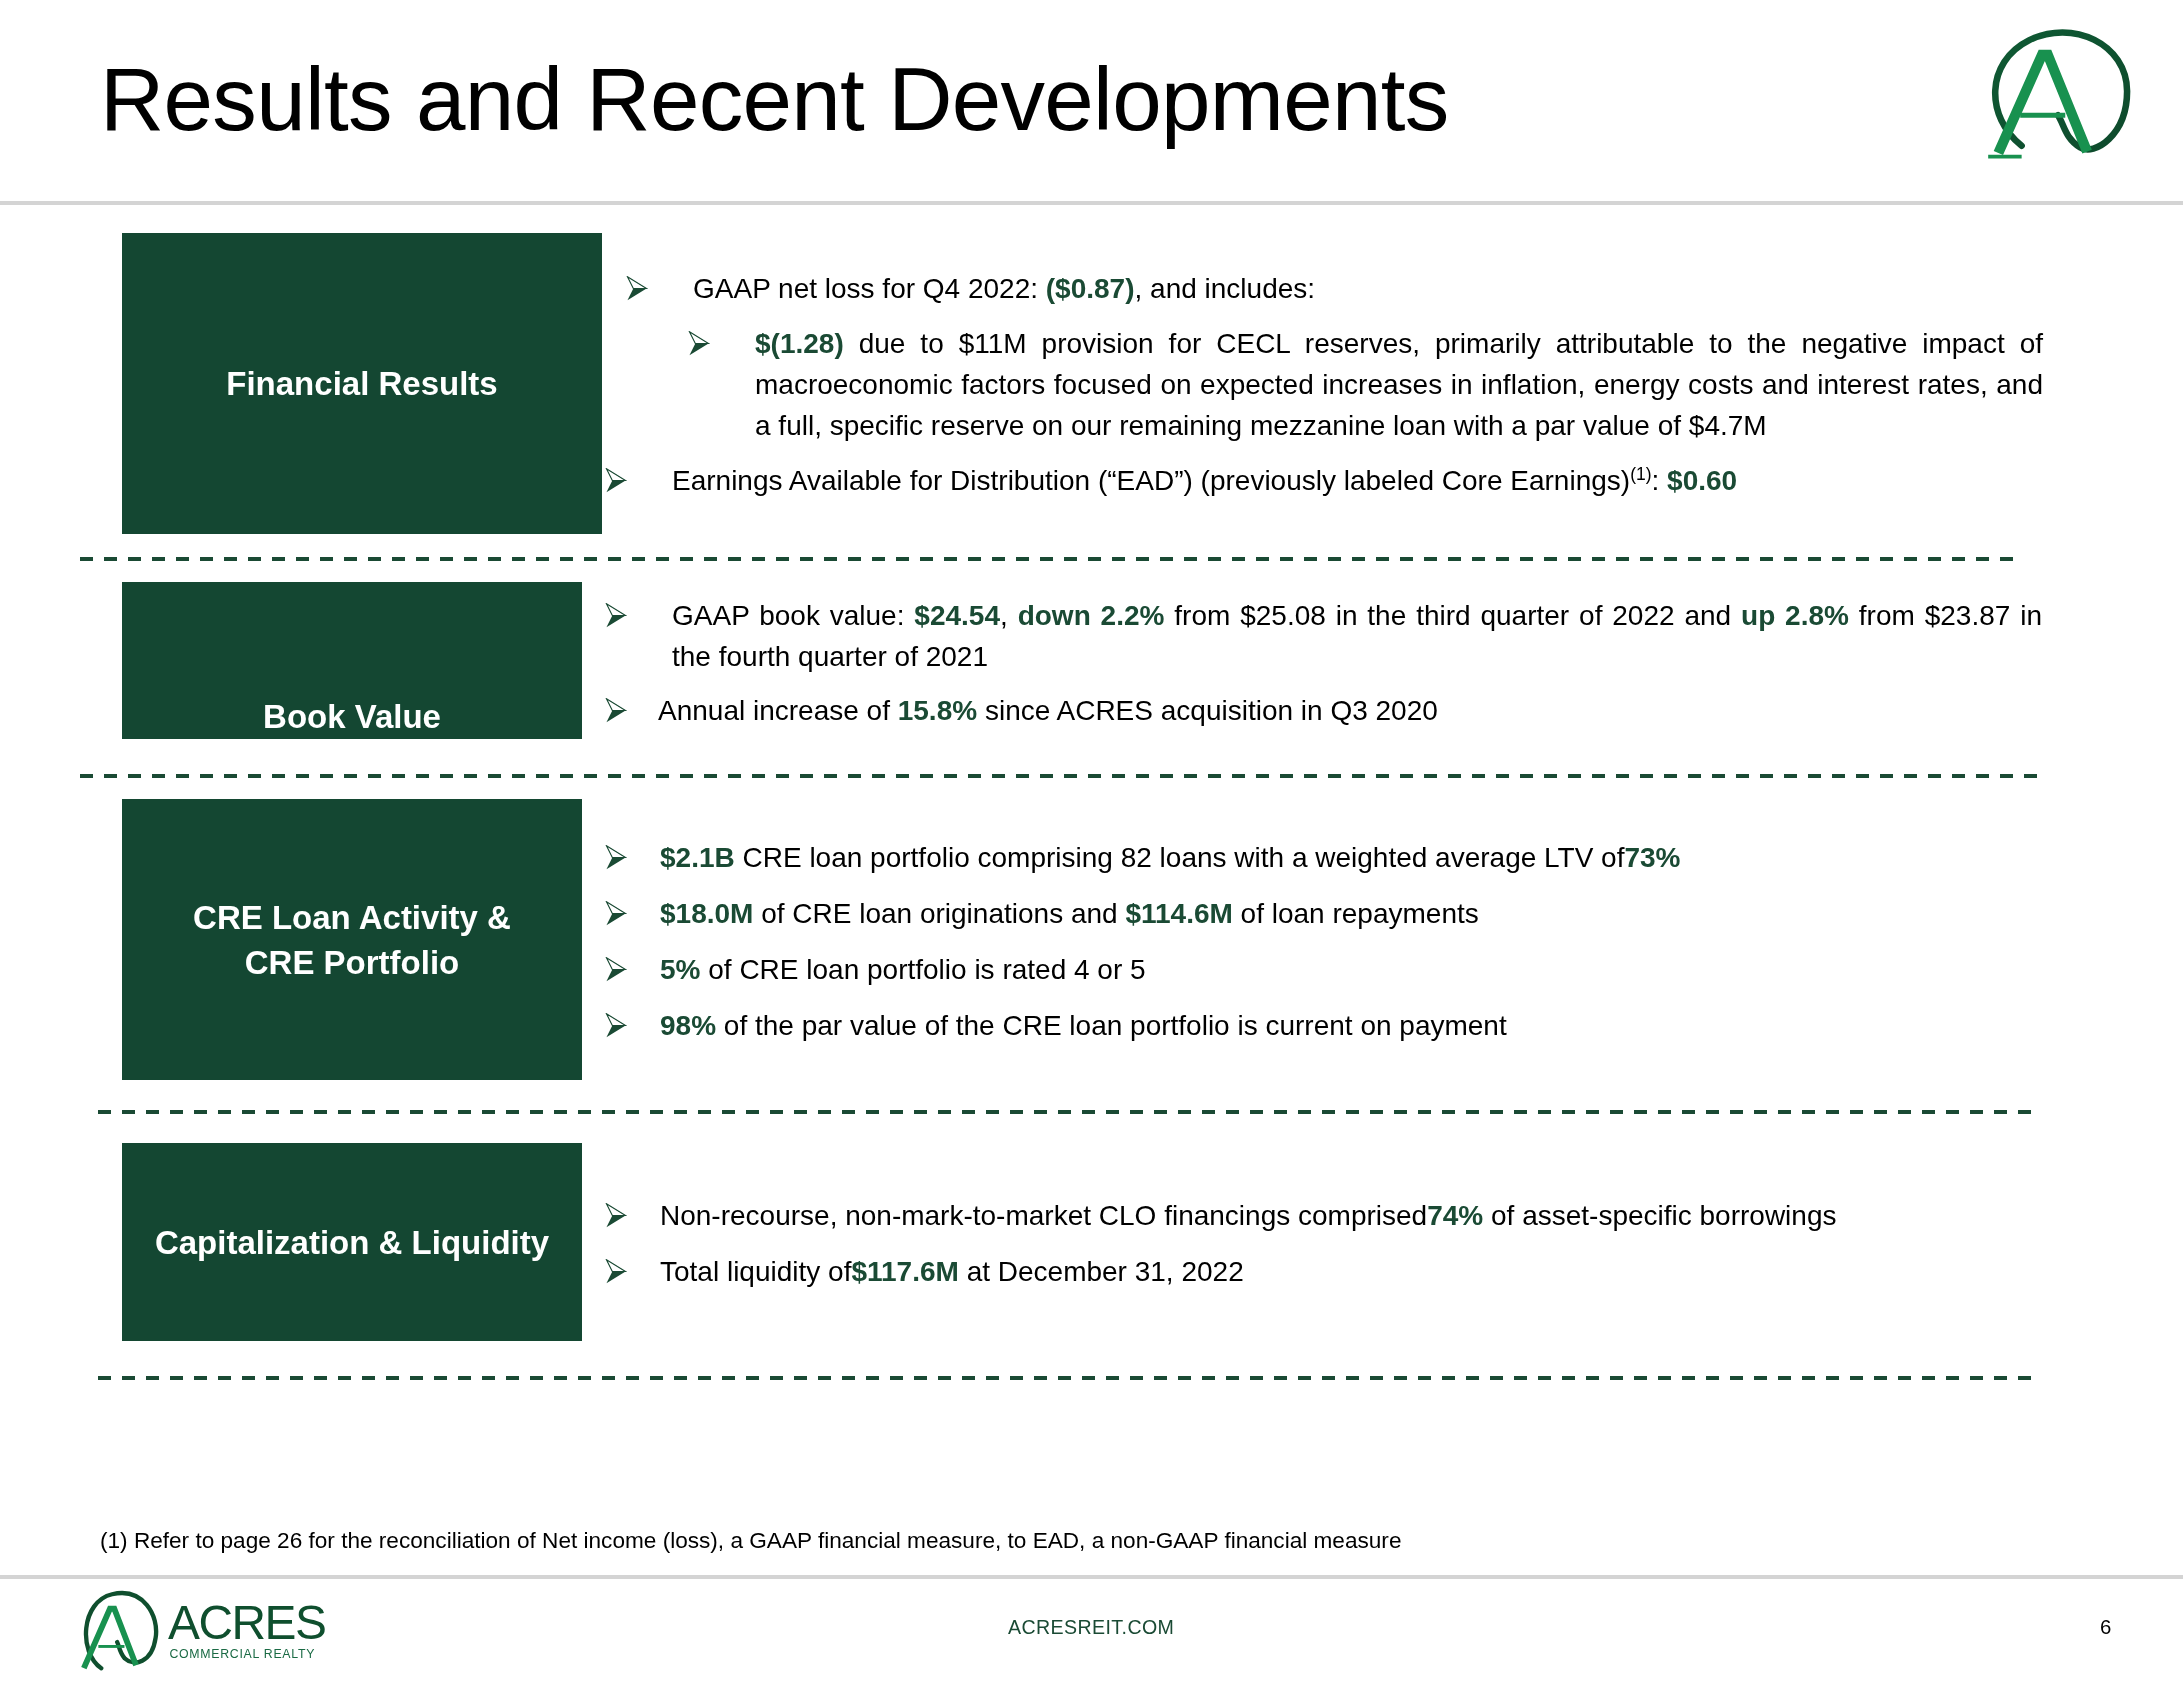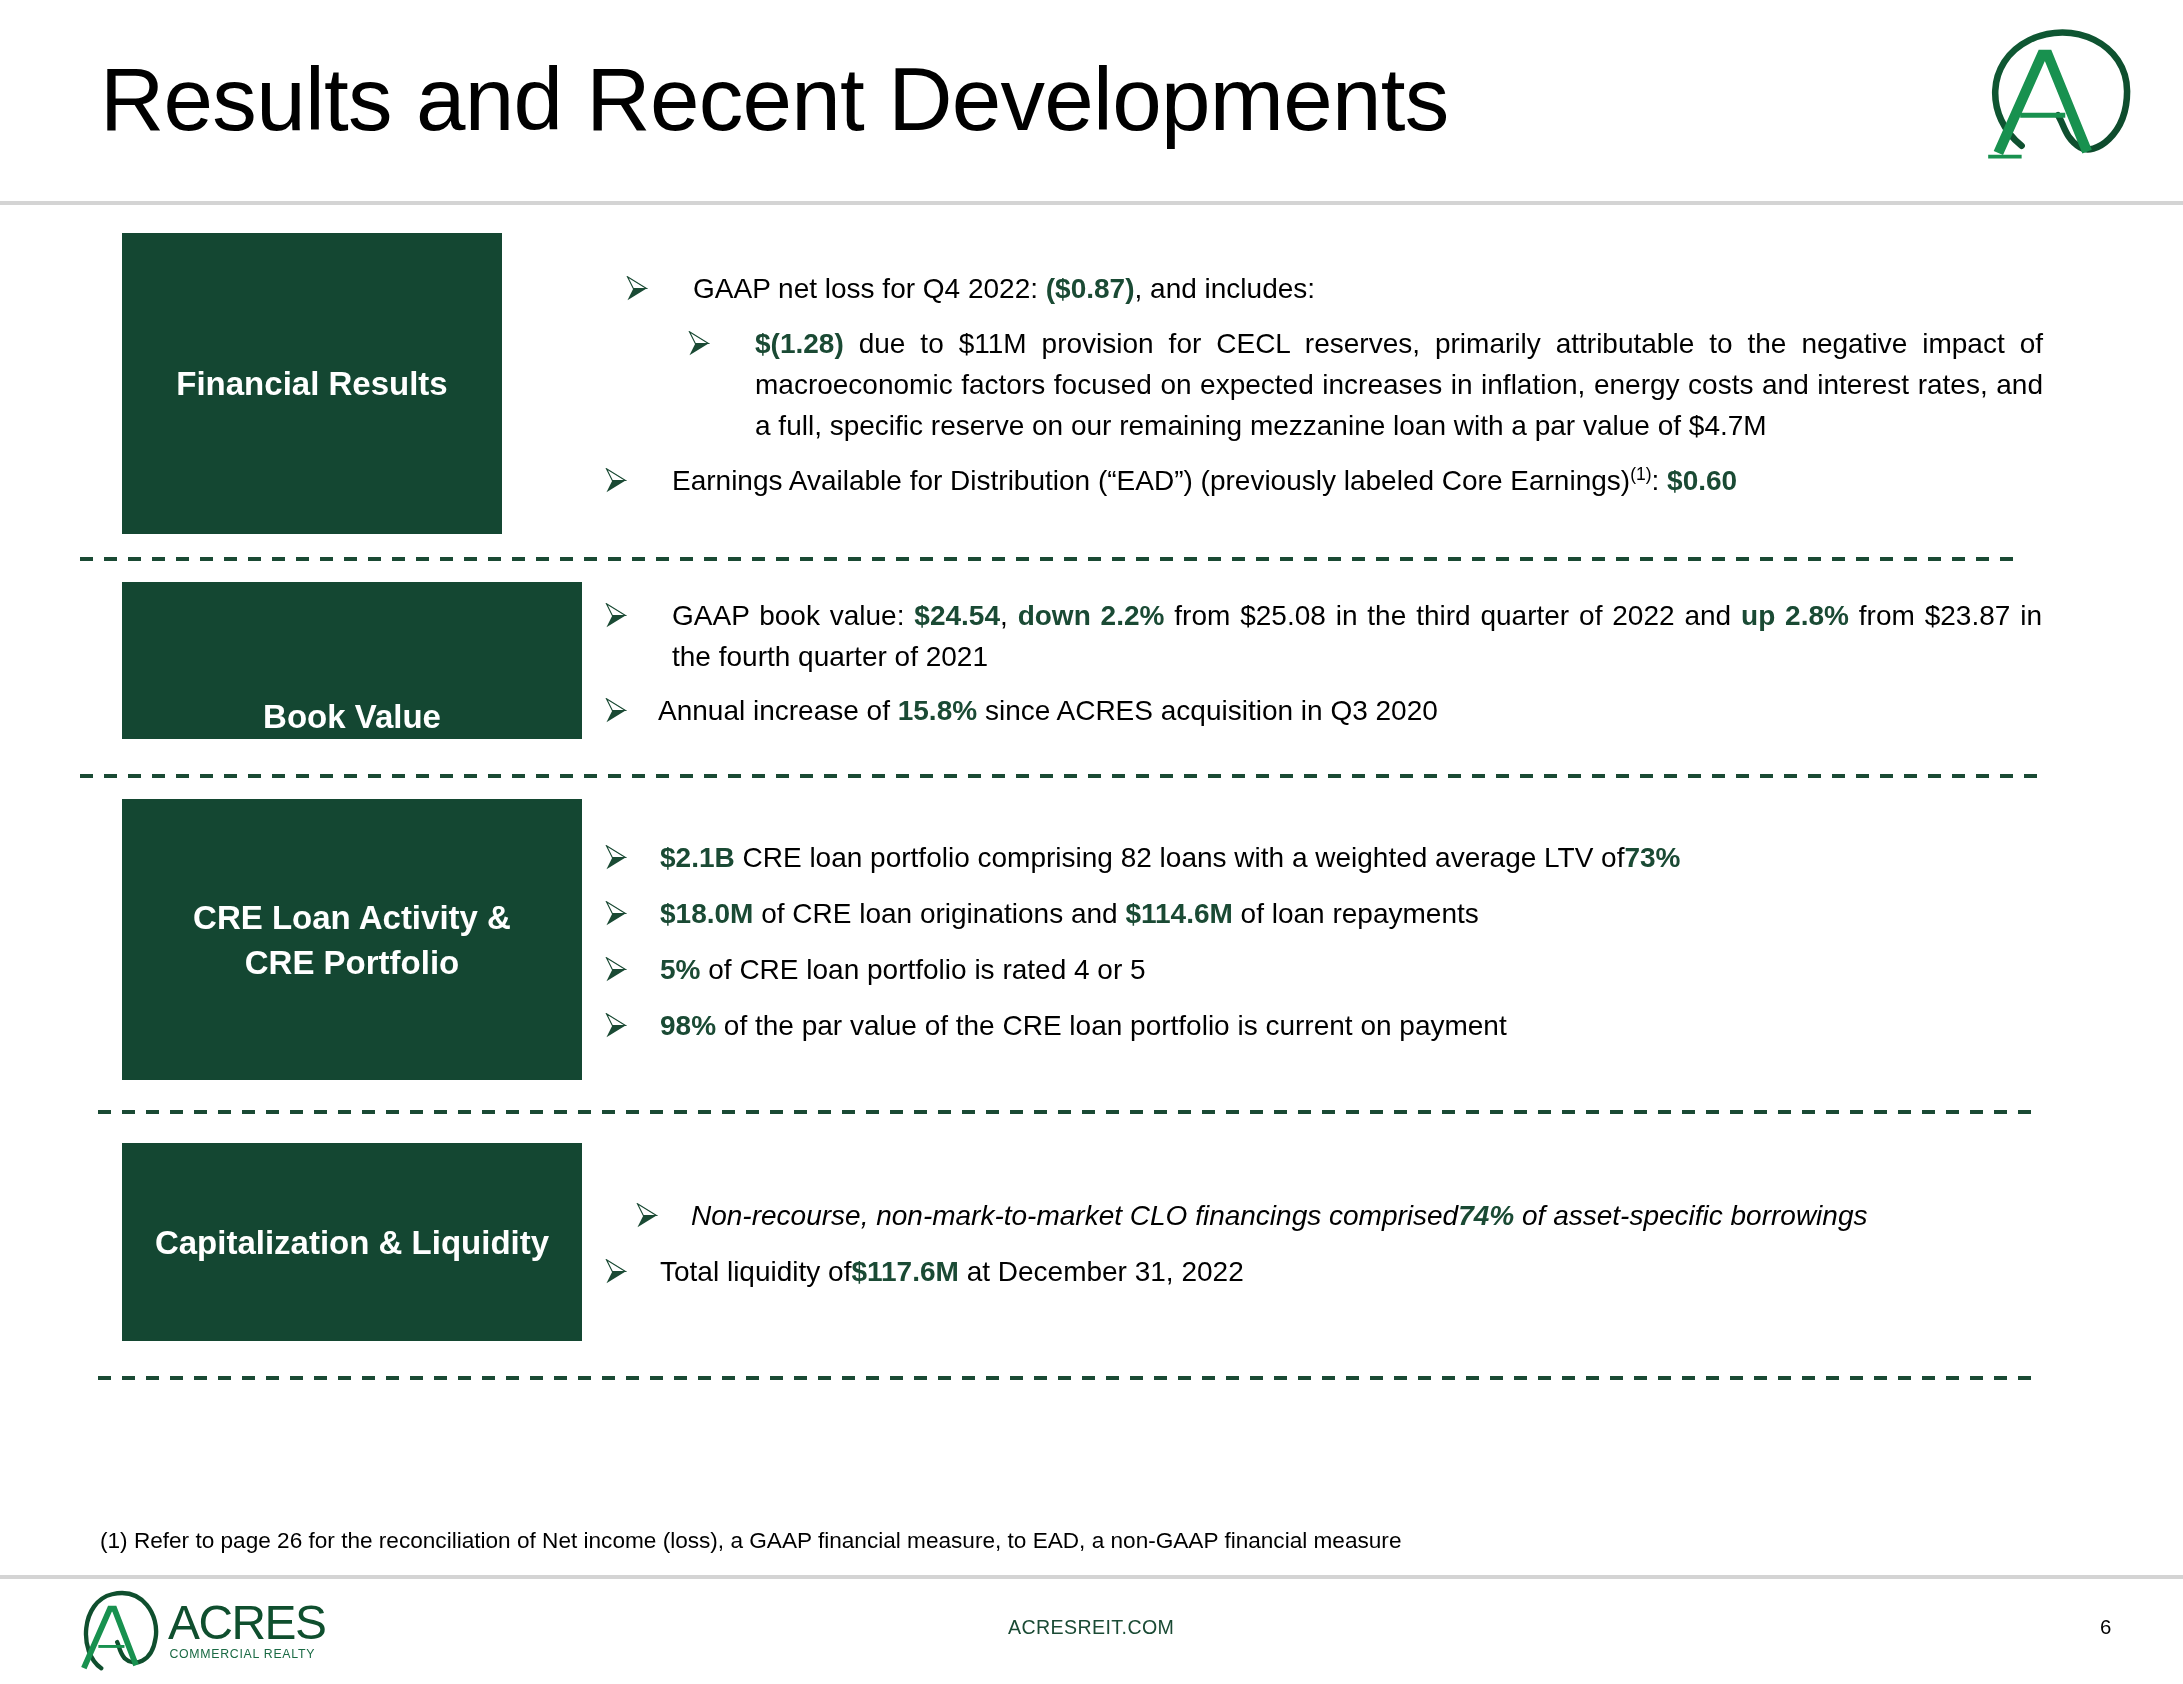--- a/index.html
+++ b/index.html
@@ -39,21 +39,21 @@
     </defs>
     <path d="M60 170 C 10 130, 10 55, 70 25 C 130 -5, 205 30, 205 95 C 205 155, 160 185, 140 172 C 120 160, 118 140, 110 128" fill="none" stroke="url(#ringg)" stroke-width="9" stroke-linecap="round"></path>
     <path d="M28 180 L 88 45 L 96 45 L 150 178" fill="none" stroke="#18914f" stroke-width="14" stroke-linejoin="miter"></path>
     <line x1="58" y1="128" x2="120" y2="128" stroke="#18914f" stroke-width="7"></line>
     <line x1="14" y1="185" x2="60" y2="185" stroke="#18914f" stroke-width="5"></line>
   </svg>
 </div>
 
 <div class="abs rule" style="top:201px;"></div>
 
-<div class="abs cat-box" style="left:122px; top:233px; width:380px; height:301px;">
+<div class="abs cat-box" style="left:122px; top:233px; width:480px; height:301px;">
   <span>Financial Results</span>
 </div>
 
 <div class="bullet" style="left:626px; top:268px; width:1441px;">
   <svg class="arrow" viewBox="0 0 30 34">
       <path d="M2 1 L28 17 L2 33 L10 17 Z" fill="#1a4a34"></path>
       <path d="M2 1 L28 17 L10 17 Z" fill="#fff" stroke="#1a4a34" stroke-width="1.5"></path>
     </svg>
   <span class="btext" style="margin-left:45px;">
     <span>GAAP net loss for Q4 2022: </span><span class="g">($0.87)</span><span>, and includes:</span>
@@ -151,21 +151,21 @@
     <span class="g">98%</span><span> of the par value of the CRE loan portfolio is current on payment</span>
   </span>
 </div>
 
 <div class="abs dash" style="left:98px; top:1110px; width:1940px;"></div>
 
 <div class="abs cat-box" style="left:122px; top:1143px; width:460px; height:198px;">
   <span>Capitalization &amp; Liquidity</span>
 </div>
 
-<div class="bullet" style="left:636px; top:1195px; width:1437px;font-style:italic;">
+<div class="bullet" style="left:605px; top:1195px; width:1437px;">
   <svg class="arrow" viewBox="0 0 30 34">
       <path d="M2 1 L28 17 L2 33 L10 17 Z" fill="#1a4a34"></path>
       <path d="M2 1 L28 17 L10 17 Z" fill="#fff" stroke="#1a4a34" stroke-width="1.5"></path>
     </svg>
   <span class="btext" style="margin-left:33px;">
     <span>Non-recourse, non-mark-to-market CLO financings comprised</span><span class="g">74%</span><span> of asset-specific borrowings</span>
   </span>
 </div>
 
 <div class="bullet" style="left:605px; top:1251px; width:1437px;">

